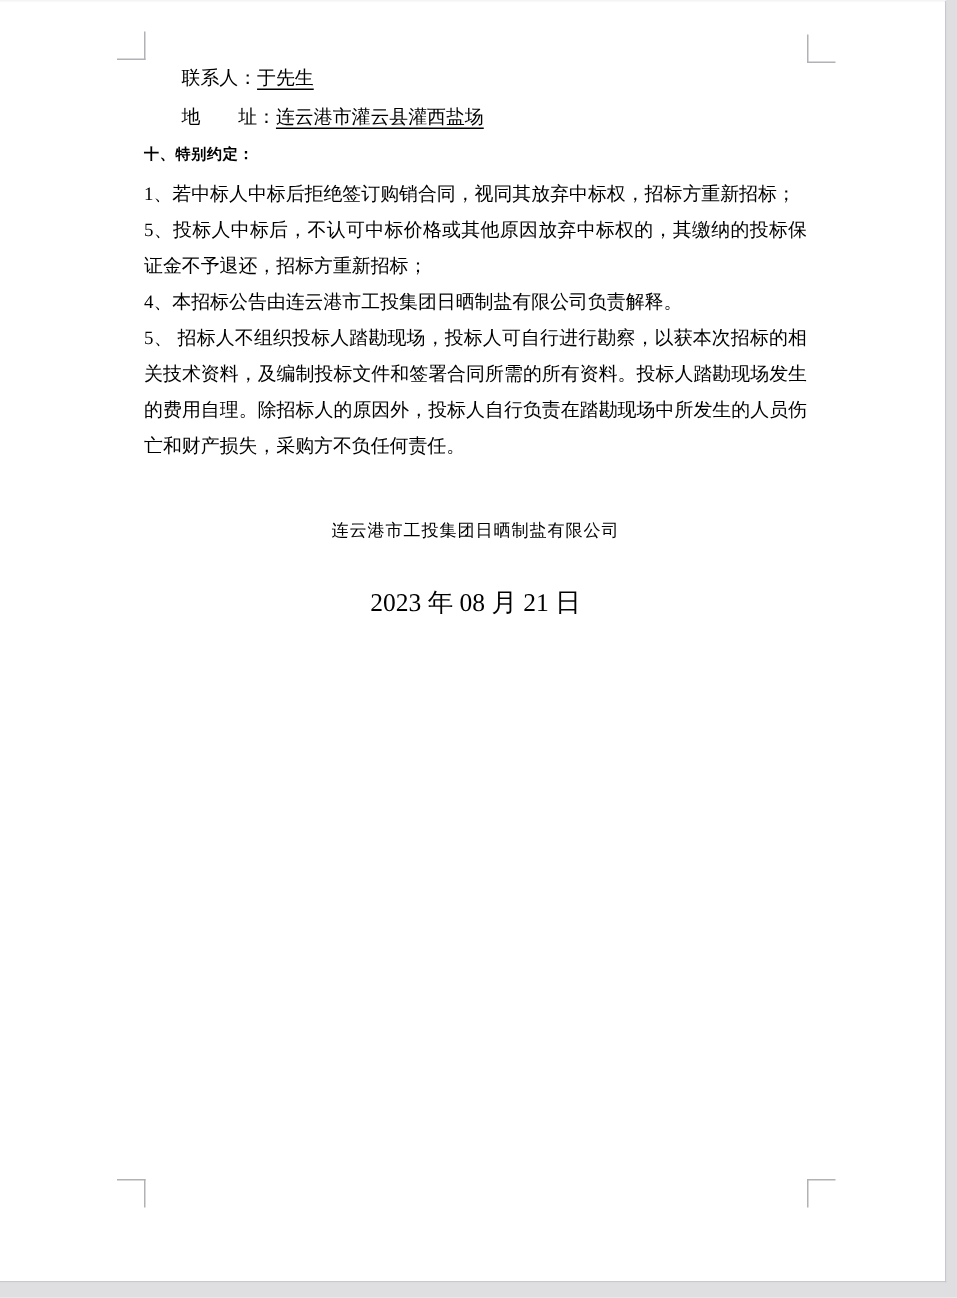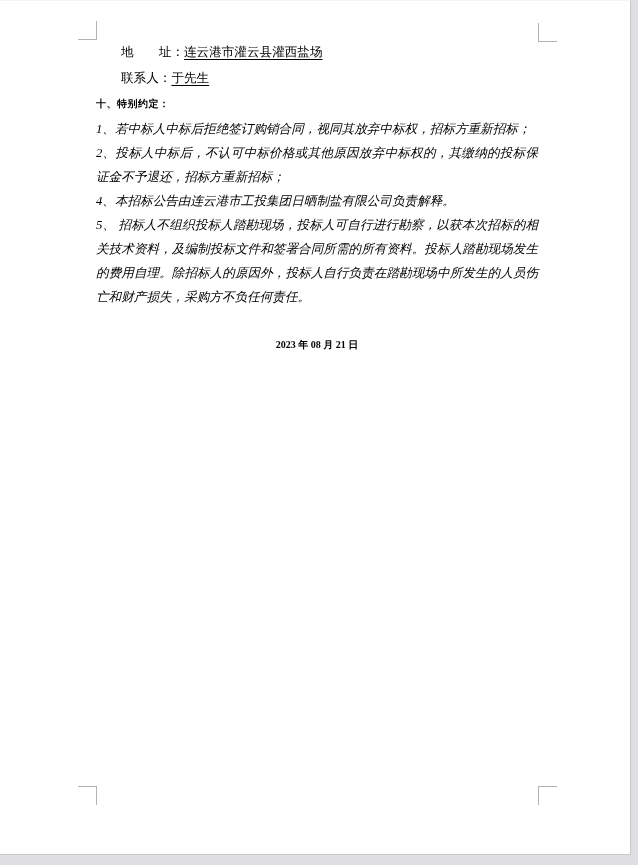--- a/index.html
+++ b/index.html
@@ -61,60 +61,59 @@
   .heading {
     font-weight: 700;
     line-height: 26px;
     font-size: 10px;
     letter-spacing: 0.5px;
   }
   .body-text p {
     margin: 0;
     line-height: 24px;
     text-align: justify;
-    font-style: italic;
   }
   .signature {
     margin-top: 33px;
     text-align: center;
     font-size: 11.4px;
     letter-spacing: 0.6px;
     line-height: 24px;
   }
   .doc-date {
     margin-top: 24px;
     text-align: center;
-    font-size: 10px;
+    font-size: 17px;
     line-height: 24px;
-    font-weight: bold;
   }
 </style>
 </head>
 <body>
 
 <div class="page">
 
   <div class="crop tl"></div>
   <div class="crop tr"></div>
   <div class="crop bl"></div>
   <div class="crop br"></div>
 
   <div class="content">
 
     <div class="contact">
+      <div class="contact-row"><span>联系人：</span><span class="u">于先生</span></div>
       <div class="contact-row"><span>地　　址：</span><span class="u">连云港市灌云县灌西盐场</span></div>
-      <div class="contact-row"><span>联系人：</span><span class="u">于先生</span></div>
     </div>
 
     <div class="heading">十、特别约定：</div>
 
     <div class="body-text">
       <p>1、若中标人中标后拒绝签订购销合同，视同其放弃中标权，招标方重新招标；</p>
-      <p>2、投标人中标后，不认可中标价格或其他原因放弃中标权的，其缴纳的投标保证金不予退还，招标方重新招标；</p>
+      <p>5、投标人中标后，不认可中标价格或其他原因放弃中标权的，其缴纳的投标保证金不予退还，招标方重新招标；</p>
       <p>4、本招标公告由连云港市工投集团日晒制盐有限公司负责解释。</p>
       <p>5、 招标人不组织投标人踏勘现场，投标人可自行进行勘察，以获本次招标的相关技术资料，及编制投标文件和签署合同所需的所有资料。投标人踏勘现场发生的费用自理。除招标人的原因外，投标人自行负责在踏勘现场中所发生的人员伤亡和财产损失，采购方不负任何责任。</p>
     </div>
 
+    <div class="signature">连云港市工投集团日晒制盐有限公司</div>
 
     <div class="doc-date">2023 年 08 月 21 日</div>
 
   </div>
 </div>
 
 </body></html>

